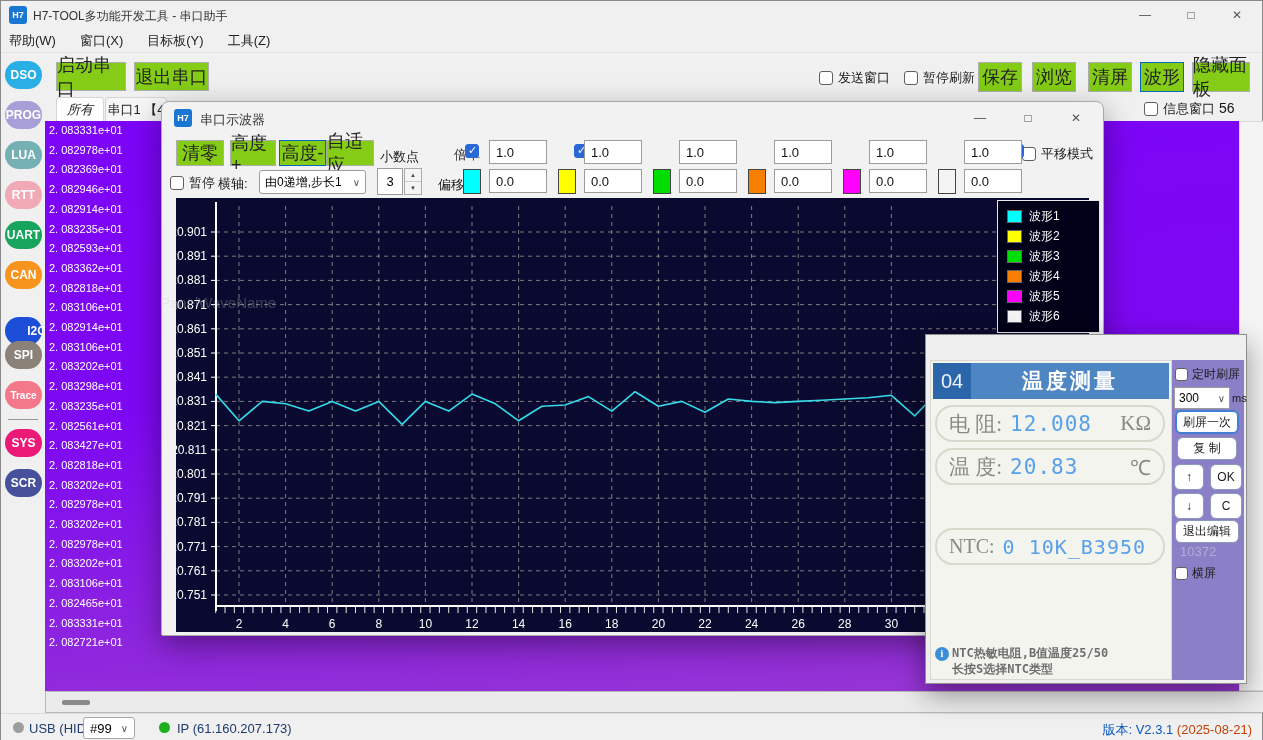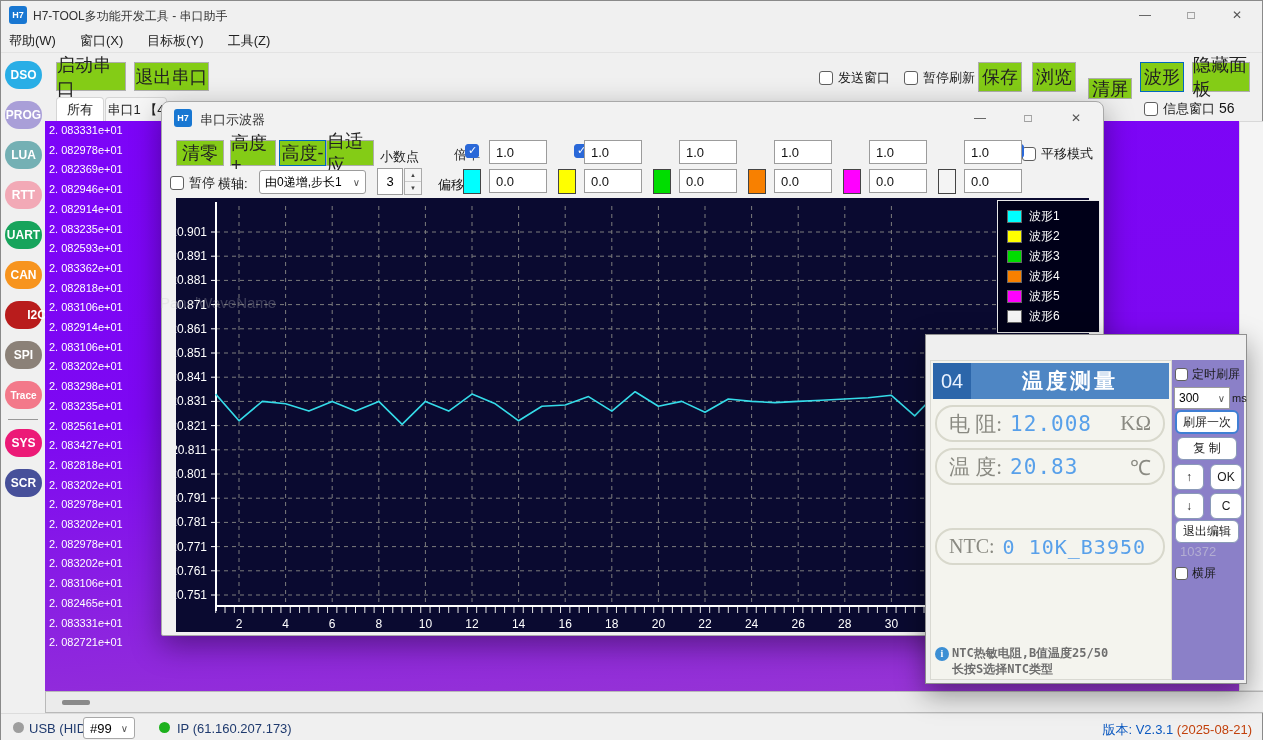--- a/index.html
+++ b/index.html
@@ -29,35 +29,35 @@
   .cbx.on::after { content:"✓"; color:#fff; font-size:11px; position:absolute; left:2px; top:-1px; }
   .cblabel { font-size:13px; color:#1a1a1a; }
   .chev { font-size:10px; color:#555; }
 
   
   #tb-start { left:55px; top:61px; width:70px; height:29px; }
   #tb-exit  { left:133px; top:61px; width:75px; height:29px; }
   .tb-chk { position:absolute; display:flex; gap:5px; align-items:center; top:68px; }
   #tb-save { left:977px; top:61px; width:44px; height:30px; }
   #tb-browse { left:1031px; top:61px; width:44px; height:30px; }
-  #tb-clear { left:1087px; top:77px; width:44px; height:21px; }
+  #tb-clear { left:1087px; top:61px; width:44px; height:30px; }
   #tb-wave { left:1139px; top:61px; width:44px; height:30px; }
   #tb-hide { left:1191px; top:61px; width:58px; height:30px; }
 
   
   #sidebar { position:absolute; left:0; top:52px; width:44px; height:660px; background:#f0f0f0; }
   .side-btn { position:absolute; left:4px; width:37px; height:28px; border-radius:14px; color:#fff; font-weight:bold;
               font-size:12px; display:flex; align-items:center; justify-content:center; }
   #side-divider { position:absolute; left:7px; width:30px; height:0; border-top:1px solid #999; }
 
   
   .tab { position:absolute; top:96px; height:25px; background:#fff; border:1px solid #d5d5d5; border-bottom:none;
          border-radius:4px 4px 0 0; font-size:13px; color:#222; display:flex; align-items:center; justify-content:center;
          overflow:hidden; white-space:nowrap; }
-  #tab-all { left:55px; width:48px; }
+  #tab-all { left:55px; width:48px;font-style:italic; }
   #tab-serial { left:104px; width:62px; background:#f6f6f6; }
   #info-chk { left:1143px; top:99px; }
   #msg-count { position:absolute; left:1218px; top:99px; font-size:14px; color:#111; }
 
   
   #client { position:absolute; left:44px; top:120px; width:1194px; height:570px;
             background:linear-gradient(175deg,#7c04f8 0%,#7d08f2 45%,#9838d2 100%); }
   #vstrip { position:absolute; left:1238px; top:120px; width:25px; height:570px; background:#f4f4f4; border:1px solid #d8d8d8; }
   .lv { position:absolute; left:4px; color:#fff; font-size:11px; height:20px; white-space:pre; }
 
@@ -177,21 +177,21 @@
   </div>
   <div id="msg-count">56</div>
 
   <div id="sidebar">
       <div class="side-btn" style="top: 8px; background: rgb(41, 174, 230);">DSO</div>
       <div class="side-btn" style="top: 48px; background: rgb(169, 159, 216);">PROG</div>
       <div class="side-btn" style="top: 88px; background: rgb(116, 176, 180);">LUA</div>
       <div class="side-btn" style="top: 128px; background: rgb(242, 169, 182);">RTT</div>
       <div class="side-btn" style="top: 168px; background: rgb(23, 164, 92);">UART</div>
       <div class="side-btn" style="top: 208px; background: rgb(247, 148, 30);">CAN</div>
-      <div class="side-btn" style="top: 248px; background: #b91c1c; padding-left: 26px;">I2C</div>
+      <div class="side-btn" style="top: 264px; background: #1d4ed8; padding-left: 26px;">I2C</div>
       <div class="side-btn" style="top: 288px; background: rgb(139, 129, 120);">SPI</div>
       <div class="side-btn" style="top: 328px; font-size: 10px; background: rgb(243, 121, 138);">Trace</div>
       <div class="side-btn" style="top: 376px; background: rgb(236, 26, 119);">SYS</div>
       <div class="side-btn" style="top: 416px; background: rgb(71, 80, 154);">SCR</div>
       <div id="side-divider" style="top: 366px;"></div>
     </div>
 
   <div id="client">
       <div class="lv" style="top: 3px;">2. 083331e+01</div>
       <div class="lv" style="top: 22.7px;">2. 082978e+01</div>

